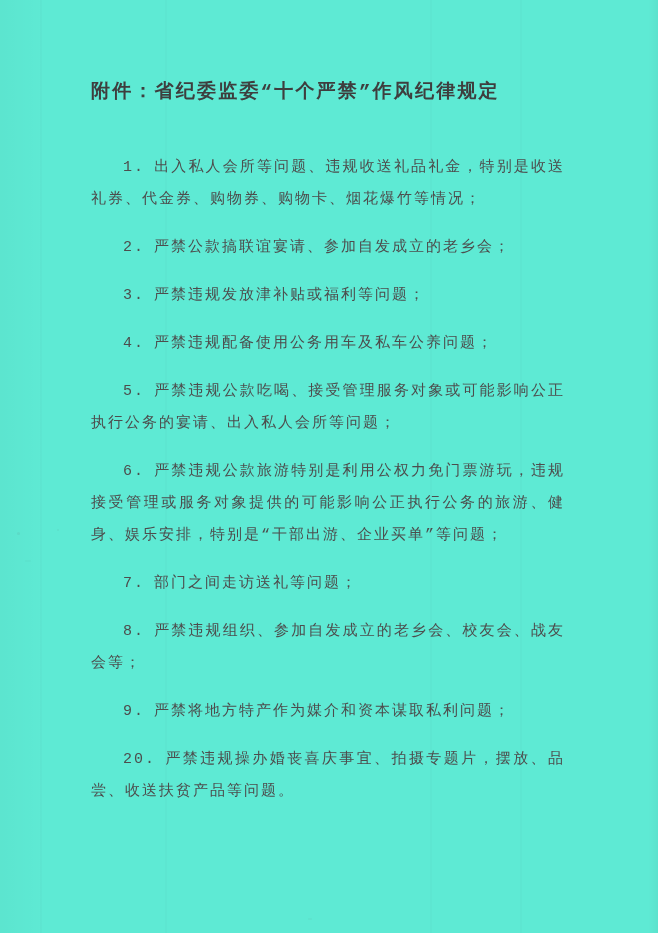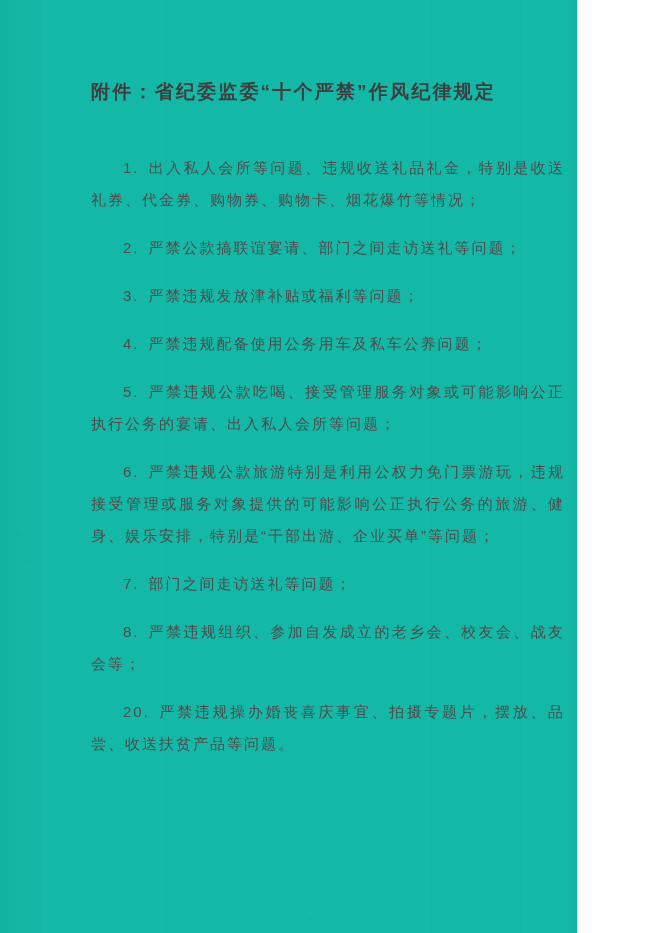--- a/index.html
+++ b/index.html
@@ -2,25 +2,25 @@
 <html><head>
 <meta charset="utf-8">
 <style>
   html, body {
     margin: 0;
     padding: 0;
     background: #ffffff;
   }
   .page {
     position: relative;
-    width: 577px;
+    width: 658px;
     height: 933px;
-    background: #14b8a6;
+    background: #5eead4;
     overflow: hidden;
-    font-family: Liberation Sans, sans-serif;
+    font-family: Liberation Mono, monospace;
   }
   
   .page::before {
     content: "";
     position: absolute;
     left: 0; top: 0; bottom: 0;
     width: 46px;
     background: linear-gradient(to right, rgba(0,0,0,0.025), rgba(0,0,0,0));
     pointer-events: none;
   }
@@ -86,24 +86,25 @@
   <div class="speck" style="left:57px; top:529px; width:2px; height:2px; opacity:0.2;"></div>
   <div class="speck" style="left:25px; top:560px; width:6px; height:2px; opacity:0.08; border-radius:2px;"></div>
   <div class="speck" style="left:308px; top:918px; width:4px; height:2px; opacity:0.15; border-radius:2px;"></div>
 
   <div class="content">
 
     <h1 class="doc-title">附件：省纪委监委“十个严禁”作风纪律规定</h1>
 
     <div class="doc-body">
       <p class="item"><span class="num">1.</span><span>出入私人会所等问题、违规收送礼品礼金，特别是收送礼券、代金券、购物券、购物卡、烟花爆竹等情况；</span></p>
-      <p class="item"><span class="num">2.</span><span>严禁公款搞联谊宴请、部门之间走访送礼等问题；</span></p>
+      <p class="item"><span class="num">2.</span><span>严禁公款搞联谊宴请、参加自发成立的老乡会；</span></p>
       <p class="item"><span class="num">3.</span><span>严禁违规发放津补贴或福利等问题；</span></p>
       <p class="item"><span class="num">4.</span><span>严禁违规配备使用公务用车及私车公养问题；</span></p>
       <p class="item"><span class="num">5.</span><span>严禁违规公款吃喝、接受管理服务对象或可能影响公正执行公务的宴请、出入私人会所等问题；</span></p>
       <p class="item"><span class="num">6.</span><span>严禁违规公款旅游特别是利用公权力免门票游玩，违规接受管理或服务对象提供的可能影响公正执行公务的旅游、健身、娱乐安排，特别是“干部出游、企业买单”等问题；</span></p>
       <p class="item"><span class="num">7.</span><span>部门之间走访送礼等问题；</span></p>
       <p class="item"><span class="num">8.</span><span>严禁违规组织、参加自发成立的老乡会、校友会、战友会等；</span></p>
+      <p class="item"><span class="num">9.</span><span>严禁将地方特产作为媒介和资本谋取私利问题；</span></p>
       <p class="item"><span class="num">20.</span><span>严禁违规操办婚丧喜庆事宜、拍摄专题片，摆放、品尝、收送扶贫产品等问题。</span></p>
     </div>
 
   </div>
 </div>
 
 </body></html>

